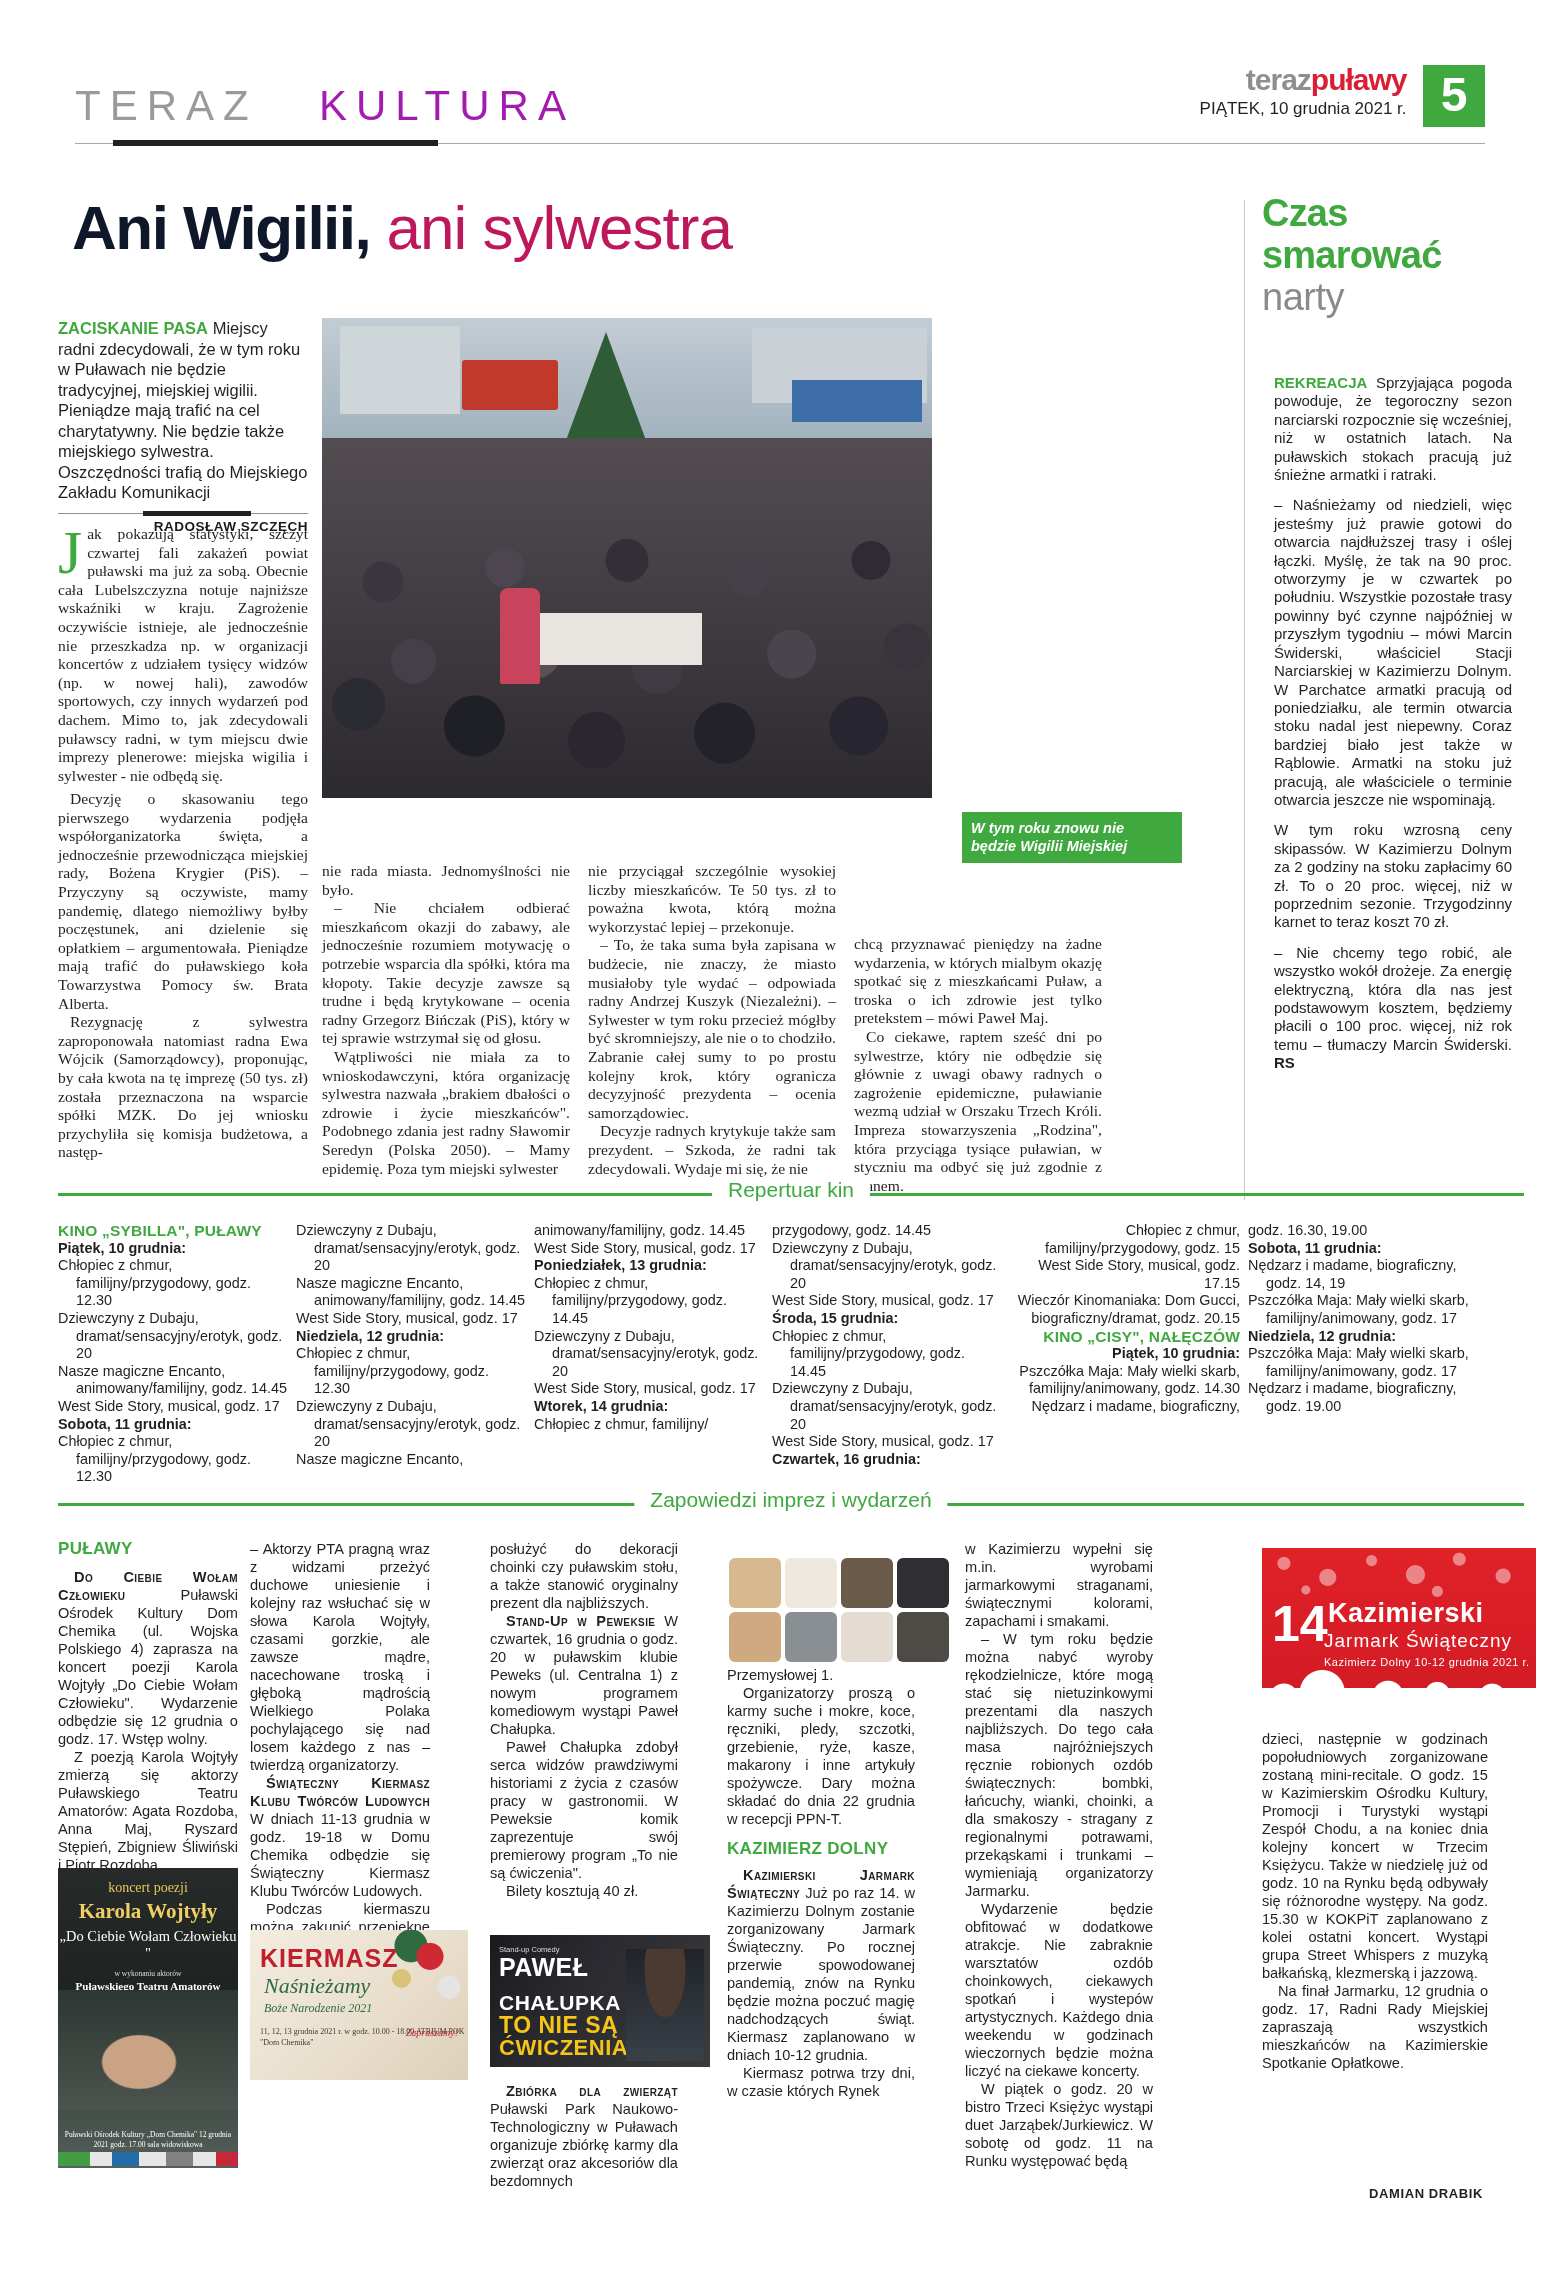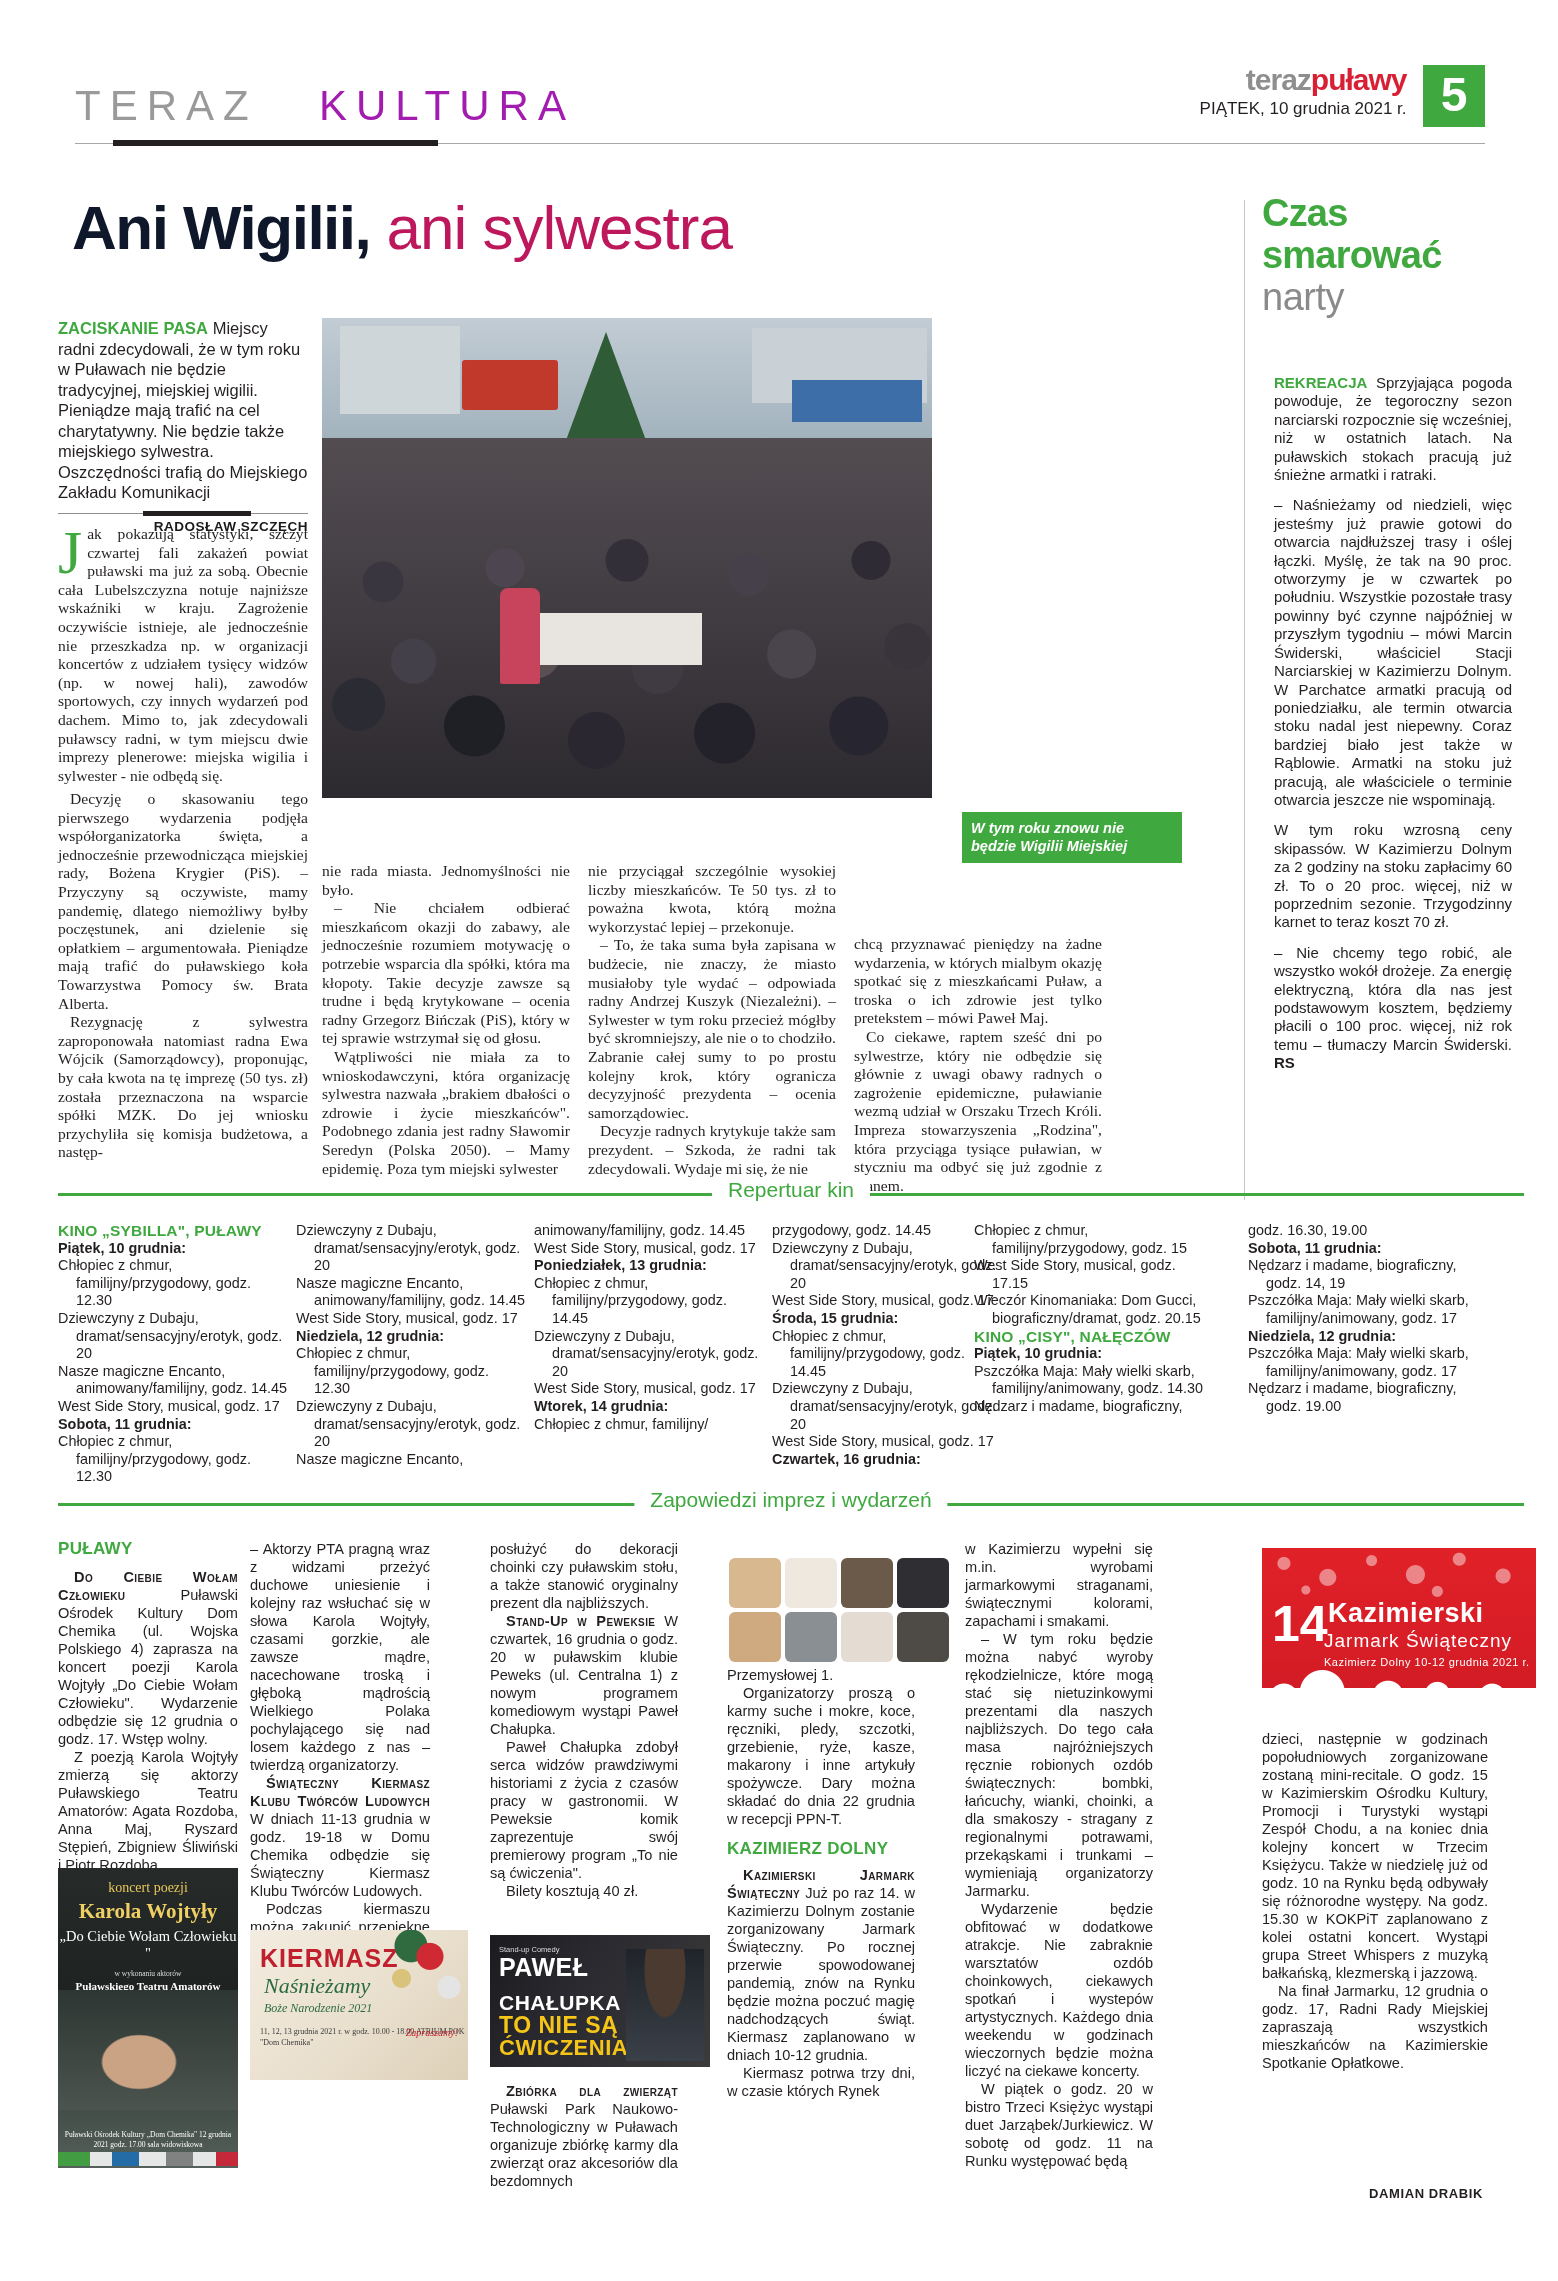--- a/index.html
+++ b/index.html
@@ -355,21 +355,21 @@
   <div class="kino-col" id="kino4" style="left:772px; top:1222px; width:230px;">
       <div class="kino-item">przygodowy, godz. 14.45</div>
       <div class="kino-item">Dziewczyny z Dubaju, dramat/sensacyjny/erotyk, godz. 20</div>
       <div class="kino-item">West Side Story, musical, godz. 17</div>
       <div class="kino-day">Środa, 15 grudnia:</div>
       <div class="kino-item">Chłopiec z chmur, familijny/przygodowy, godz. 14.45</div>
       <div class="kino-item">Dziewczyny z Dubaju, dramat/sensacyjny/erotyk, godz. 20</div>
       <div class="kino-item">West Side Story, musical, godz. 17</div>
       <div class="kino-day">Czwartek, 16 grudnia:</div>
     </div>
-  <div class="kino-col" id="kino5" style="left:974px; top:1222px; width:230px;">
+  <div class="kino-col" id="kino5" style="left:1010px; top:1222px; width:230px;text-align:right;">
       <div class="kino-item">Chłopiec z chmur, familijny/przygodowy, godz. 15</div>
       <div class="kino-item">West Side Story, musical, godz. 17.15</div>
       <div class="kino-item">Wieczór Kinomaniaka: Dom Gucci, biograficzny/dramat, godz. 20.15</div>
       <div class="kino-title">KINO „CISY", NAŁĘCZÓW</div>
       <div class="kino-day">Piątek, 10 grudnia:</div>
       <div class="kino-item">Pszczółka Maja: Mały wielki skarb, familijny/animowany, godz. 14.30</div>
       <div class="kino-item">Nędzarz i madame, biograficzny,</div>
     </div>
   <div class="kino-col" id="kino6" style="left:1248px; top:1222px; width:240px;">
       <div class="kino-item">godz. 16.30, 19.00</div>

